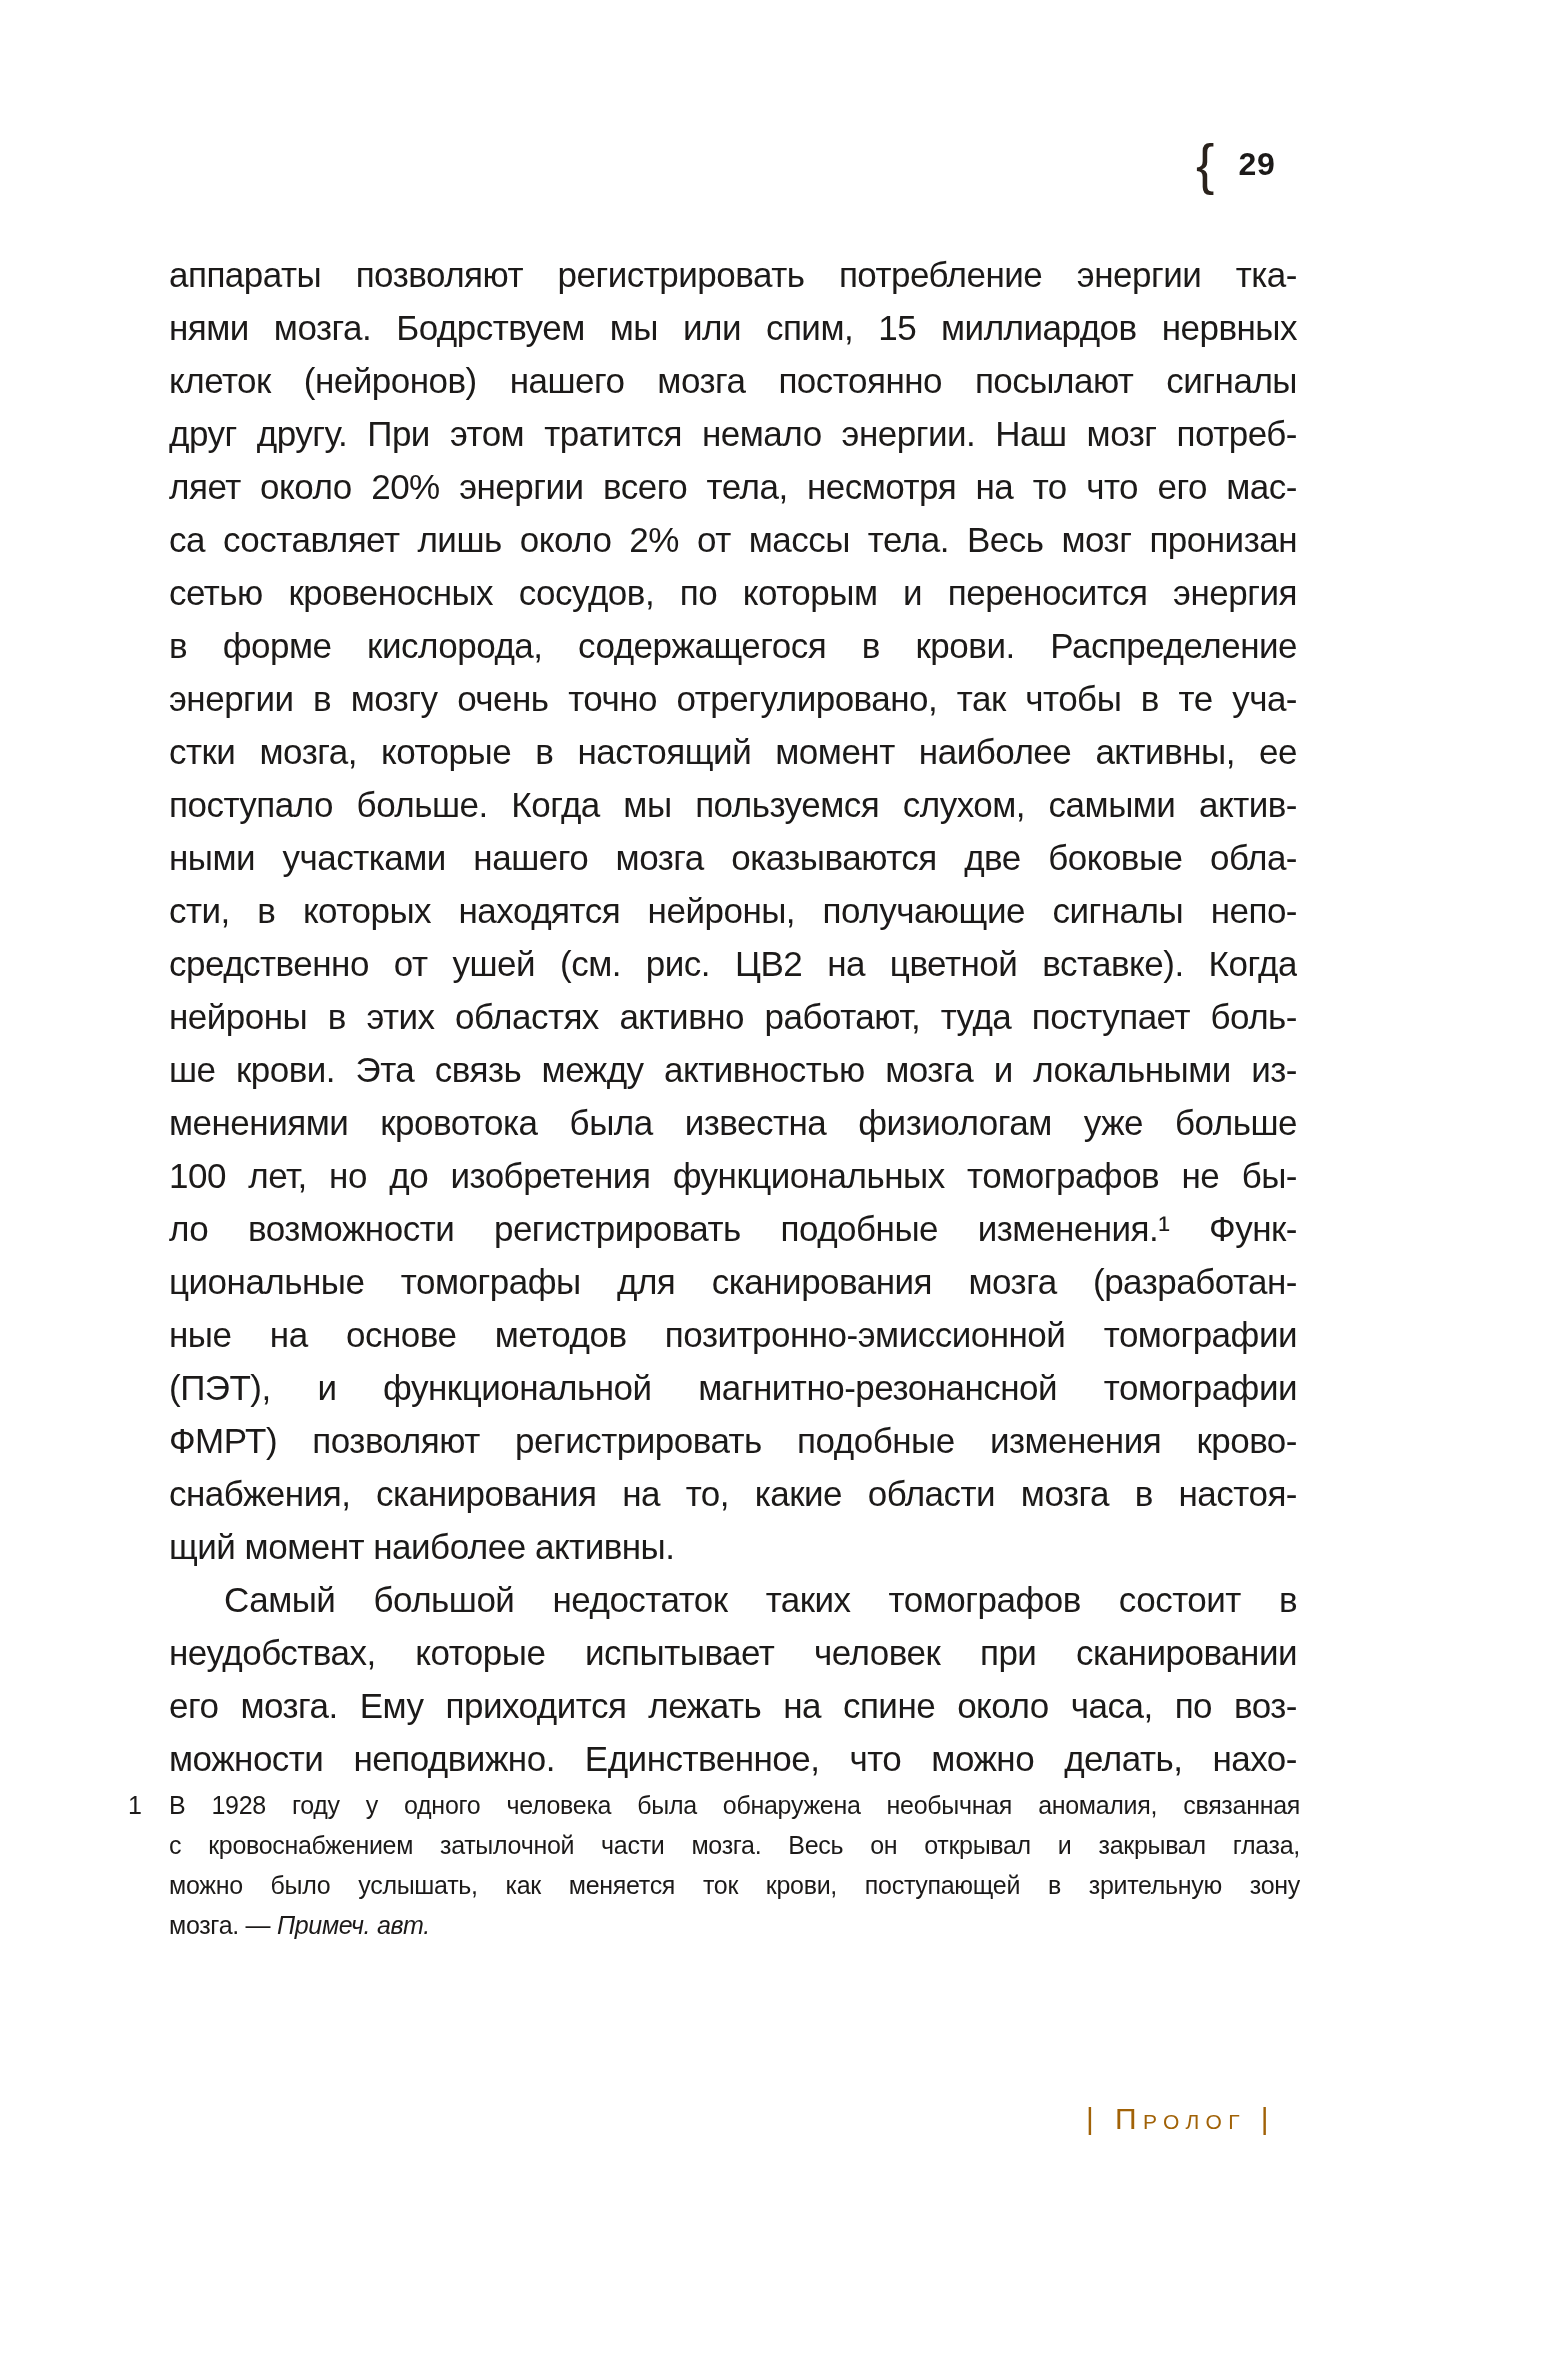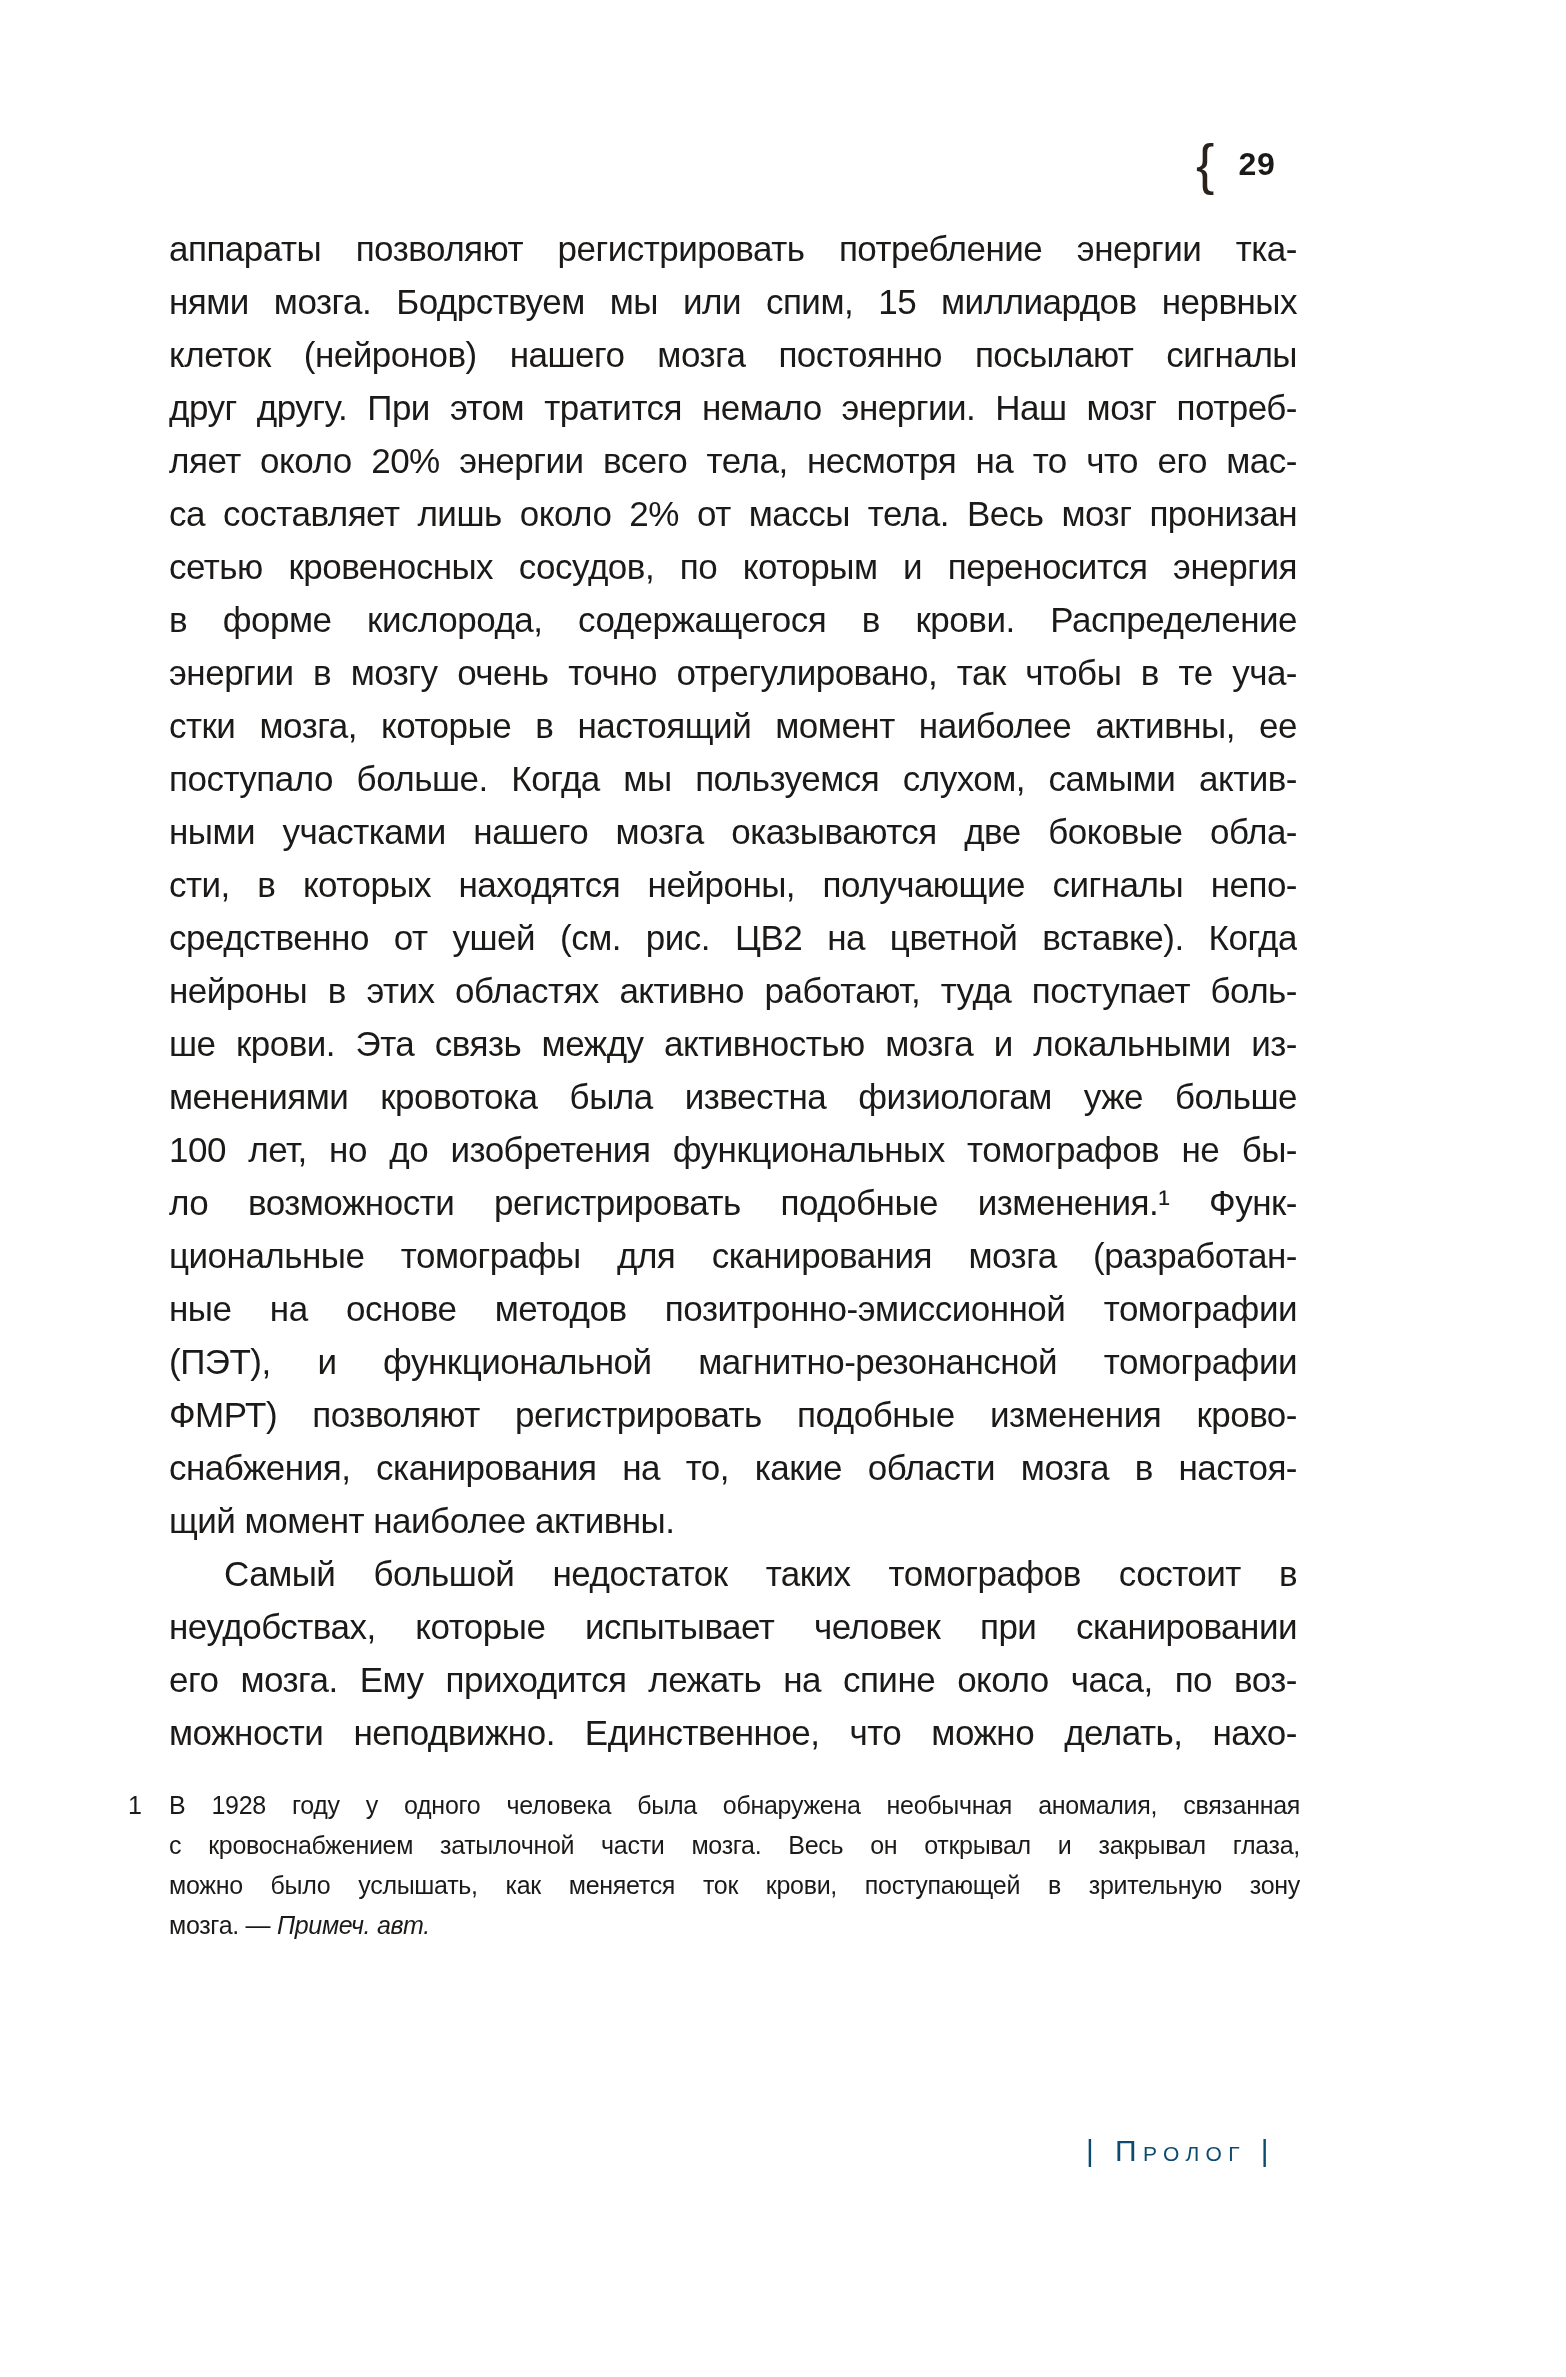--- a/index.html
+++ b/index.html
@@ -34,21 +34,21 @@
     font-size: 32px;
     line-height: 59px;
     font-weight: 600;
     letter-spacing: 0.9px;
   }
 
   
   .body-text {
     position: absolute;
     left: 169px;
-    top: 222px;
+    top: 248px;
     width: 1128px;
   }
   .line {
     font-size: 35px;
     line-height: 53px;
     height: 53px;
     letter-spacing: -0.5px;
     text-align: justify;
     text-align-last: justify;
     overflow: hidden;
@@ -86,23 +86,22 @@
 
   
   .footer {
     position: absolute;
     top: 2099px;
     right: 291px;
     font-size: 30px;
     line-height: 40px;
     font-variant: small-caps;
     letter-spacing: 6.4px;
-    color: #0c4a6e;
+    color: #a16207;
     white-space: nowrap;
-    margin-top: 32px;
   }
 </style>
 </head>
 <body>
 
 <div class="page">
 
   <div class="pagenum">
     <span class="brace">{</span>
     <span class="num">29</span>

